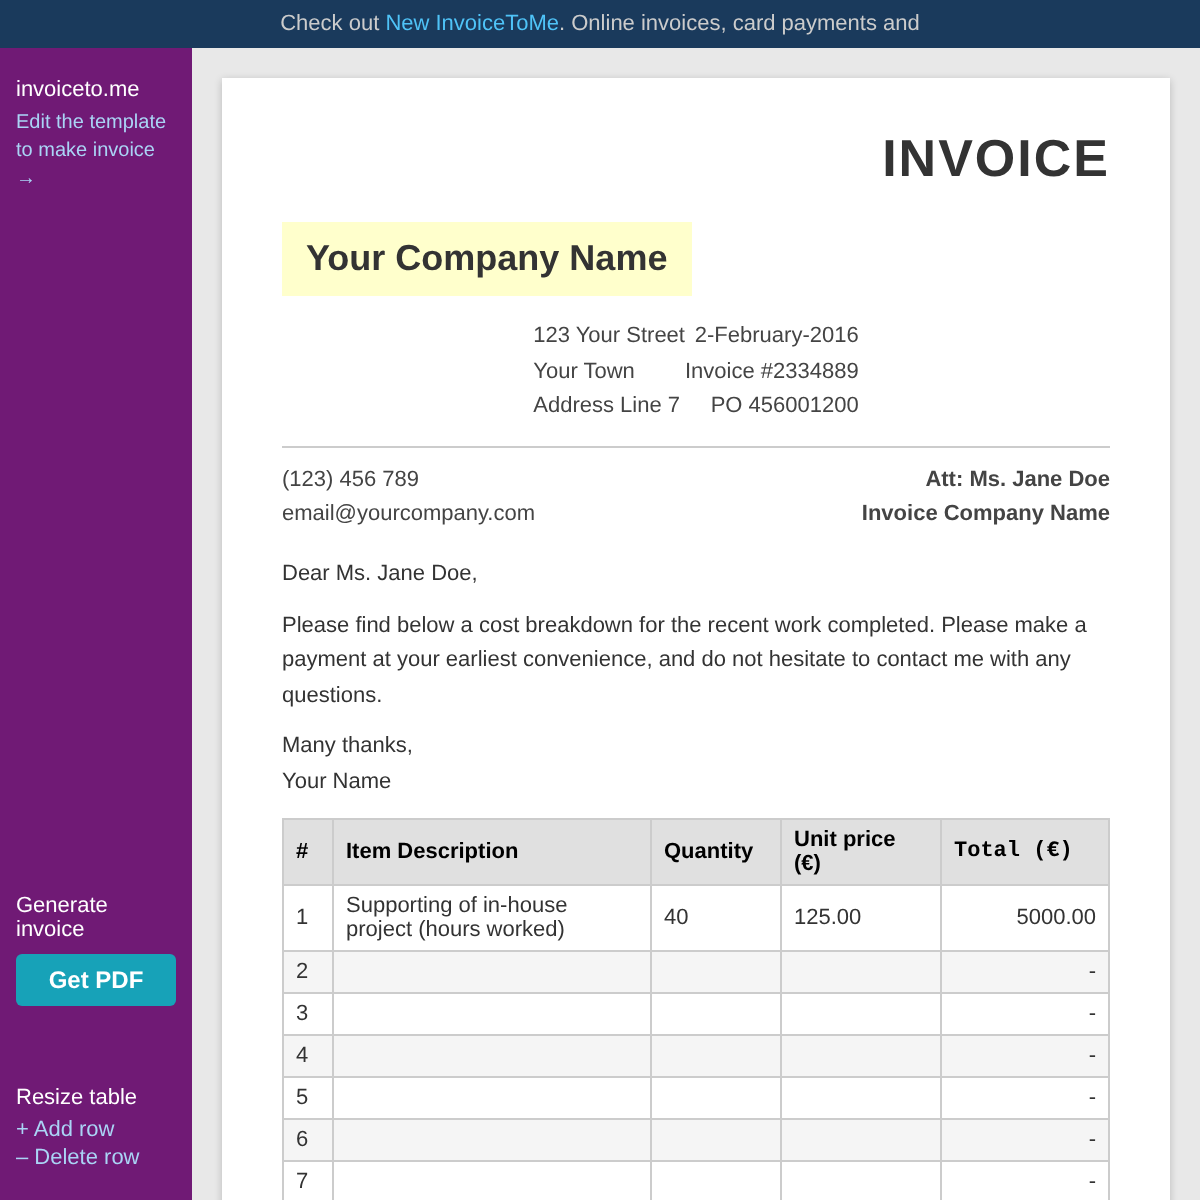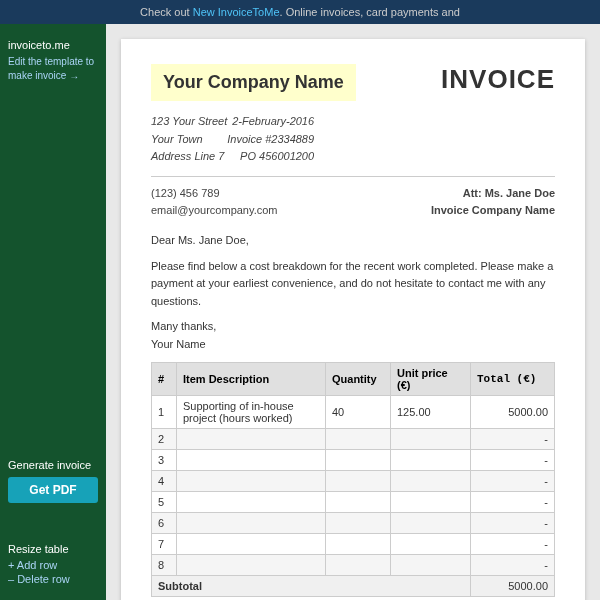--- a/index.html
+++ b/index.html
@@ -30,22 +30,22 @@
 
     
     #main-layout {
       display: flex;
       flex: 1;
       overflow: hidden;
     }
 
     
     #sidebar {
-      width: 106px;
-      background: #14532d;
+      width: 96px;
+      background: #701a75;
       color: #fff;
       display: flex;
       flex-direction: column;
       padding: 15px 8px;
       flex-shrink: 0;
       font-size: 11px;
     }
     #sidebar-top {
       margin-bottom: auto;
     }
@@ -127,35 +127,35 @@
       margin-bottom: 12px;
     }
 
     #company-name-box {
       background: #ffffcc;
       padding: 8px 12px;
       font-size: 18px;
       font-weight: bold;
       color: #333;
       min-width: 180px;
+      margin-top: 47px;
     }
 
     #invoice-title {
       font-size: 26px;
       font-weight: bold;
       color: #333;
       letter-spacing: 1px;
     }
 
     
     #address-details {
       display: flex;
-      justify-content: flex-start;
+      justify-content: center;
       margin-bottom: 10px;
-      font-style: italic;
     }
 
     #sender-info {
       font-size: 11px;
       color: #444;
       line-height: 1.6;
     }
 
     #invoice-meta {
       text-align: right;

